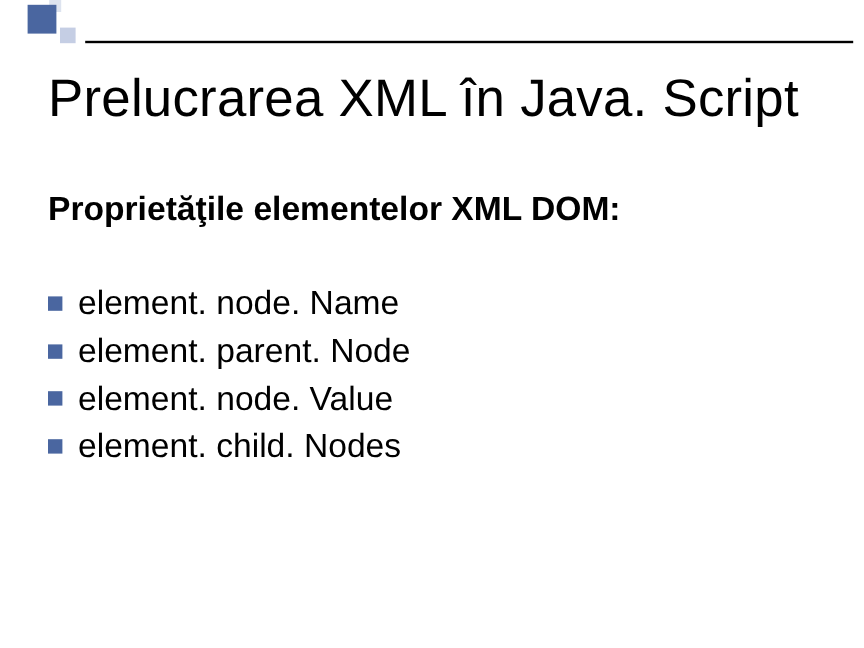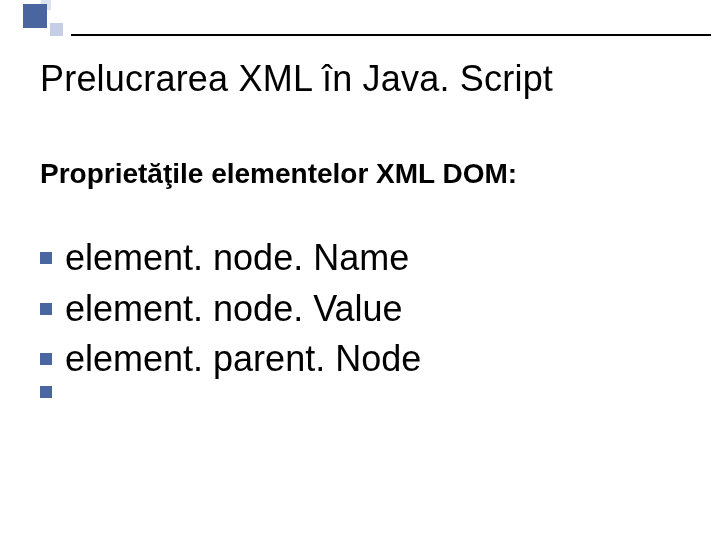--- a/index.html
+++ b/index.html
@@ -54,36 +54,36 @@
     left: 71px;
     top: 34px;
     width: 640px;
     height: 2px;
     background: #000;
   }
   .title {
     position: absolute;
     left: 40px;
     top: 58px;
-    font-size: 36px;
+    font-size: 44px;
     font-weight: 400;
     letter-spacing: 0.2px;
   }
   .subtitle {
     position: absolute;
     left: 40px;
     top: 158px;
     font-size: 28px;
     font-weight: 700;
   }
   .list {
     position: absolute;
     left: 40px;
     top: 234px;
-    font-size: 36px;
+    font-size: 28px;
     line-height: 1.35;
   }
   .list .item {
     display: flex;
     align-items: center;
     margin-bottom: 2px;
   }
   .list .bullet {
     display: inline-block;
     width: 12px;
@@ -109,24 +109,25 @@
 
   <div class="subtitle">Proprietăţile elementelor XML DOM:</div>
 
   <div class="list">
     <div class="item">
       <span class="bullet"></span>
       <span>element. node. Name</span>
     </div>
     <div class="item">
       <span class="bullet"></span>
+      <span>element. parent. Node</span>
+    </div>
+    <div class="item">
+      <span class="bullet"></span>
       <span>element. node. Value</span>
     </div>
     <div class="item">
       <span class="bullet"></span>
-      <span>element. parent. Node</span>
-    </div>
-    <div class="item">
-      <span class="bullet"></span>
+      <span>element. child. Nodes</span>
     </div>
   </div>
 
 </div>
 
 </body></html>

